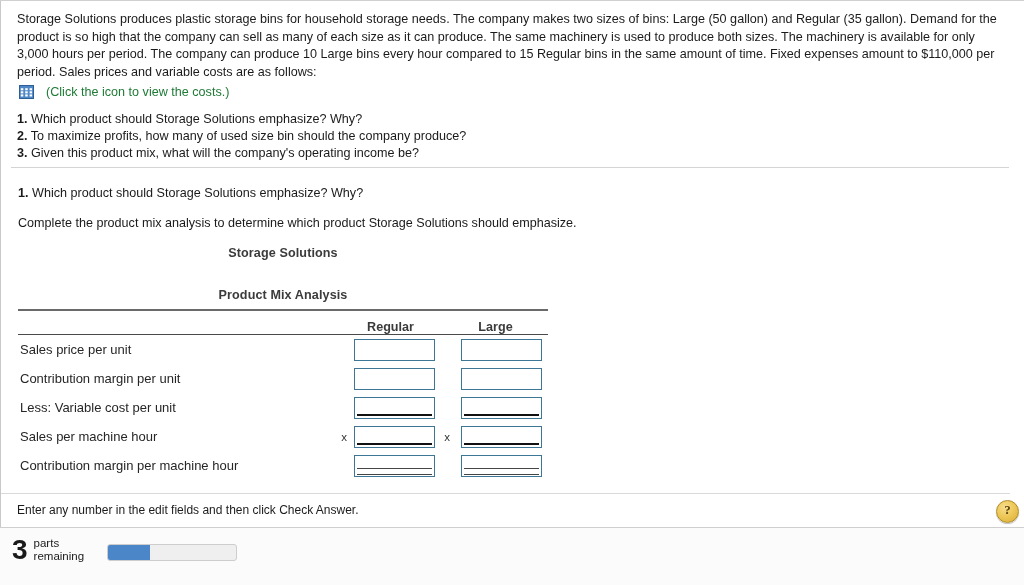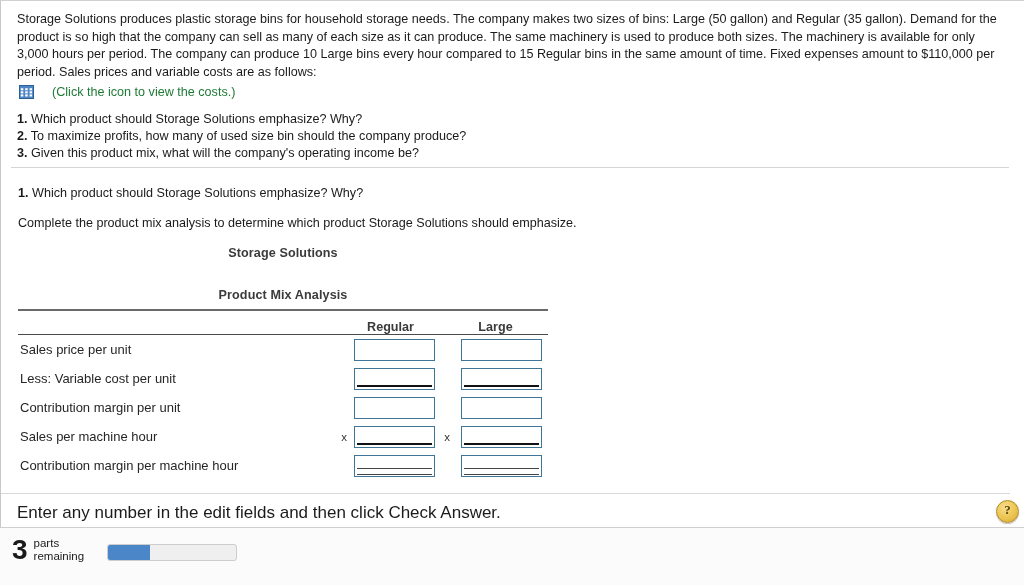--- a/index.html
+++ b/index.html
@@ -65,21 +65,21 @@
     color: #1b1b1b;
   }
   .problem p { margin: 0; }
 
   .icon-line {
     position: absolute;
     left: 18px;
     top: 84px;
     display: flex;
     align-items: center;
-    gap: 18px;
+    gap: 12px;
   }
   .grid-icon {
     width: 15px;
     height: 14px;
     display: block;
   }
   .icon-link {
     font-size: 12.6px;
     color: #1f7a36;
     cursor: pointer;
@@ -242,21 +242,21 @@
     width: 1009px;
     height: 33px;
     background: #ffffff;
     border-top: 1px solid #d9d9d9;
     border-bottom: 1px solid #b9b9b9;
   }
   .hint-text {
     position: absolute;
     left: 16px;
     top: 9px;
-    font-size: 17px;
+    font-size: 12px;
     color: #1b1b1b;
   }
   .help-btn {
     position: absolute;
     left: 996px;
     top: 500px;
     width: 21px;
     height: 21px;
     border-radius: 50%;
     background: radial-gradient(circle at 38% 30%, #f7dd8c 0%, #eec95a 45%, #d9ab33 100%);
@@ -398,46 +398,46 @@
         </div>
         <div class="mult"></div>
         <div class="cellwrap gapped">
           <div class="field">
             <input type="text" value="" style="">
           </div>
         </div>
       </div>
 
       <div class="row">
+        <div class="row-label">Contribution margin per unit</div>
+        <div class="mult"></div>
+        <div class="cellwrap">
+          <div class="field">
+            <input type="text" value="" style="">
+          </div>
+        </div>
+        <div class="mult"></div>
+        <div class="cellwrap gapped">
+          <div class="field">
+            <input type="text" value="" style="">
+          </div>
+        </div>
+      </div>
+
+      <div class="row">
         <div class="row-label">Less: Variable cost per unit</div>
         <div class="mult"></div>
         <div class="cellwrap">
           <div class="field rule-single">
             <input type="text" value="" style="">
           </div>
         </div>
         <div class="mult"></div>
         <div class="cellwrap gapped">
           <div class="field rule-single">
-            <input type="text" value="" style="">
-          </div>
-        </div>
-      </div>
-
-      <div class="row">
-        <div class="row-label">Contribution margin per unit</div>
-        <div class="mult"></div>
-        <div class="cellwrap">
-          <div class="field">
-            <input type="text" value="" style="">
-          </div>
-        </div>
-        <div class="mult"></div>
-        <div class="cellwrap gapped">
-          <div class="field">
             <input type="text" value="" style="">
           </div>
         </div>
       </div>
 
       <div class="row">
         <div class="row-label">Sales per machine hour</div>
         <div class="mult">x</div>
         <div class="cellwrap">
           <div class="field rule-single">

